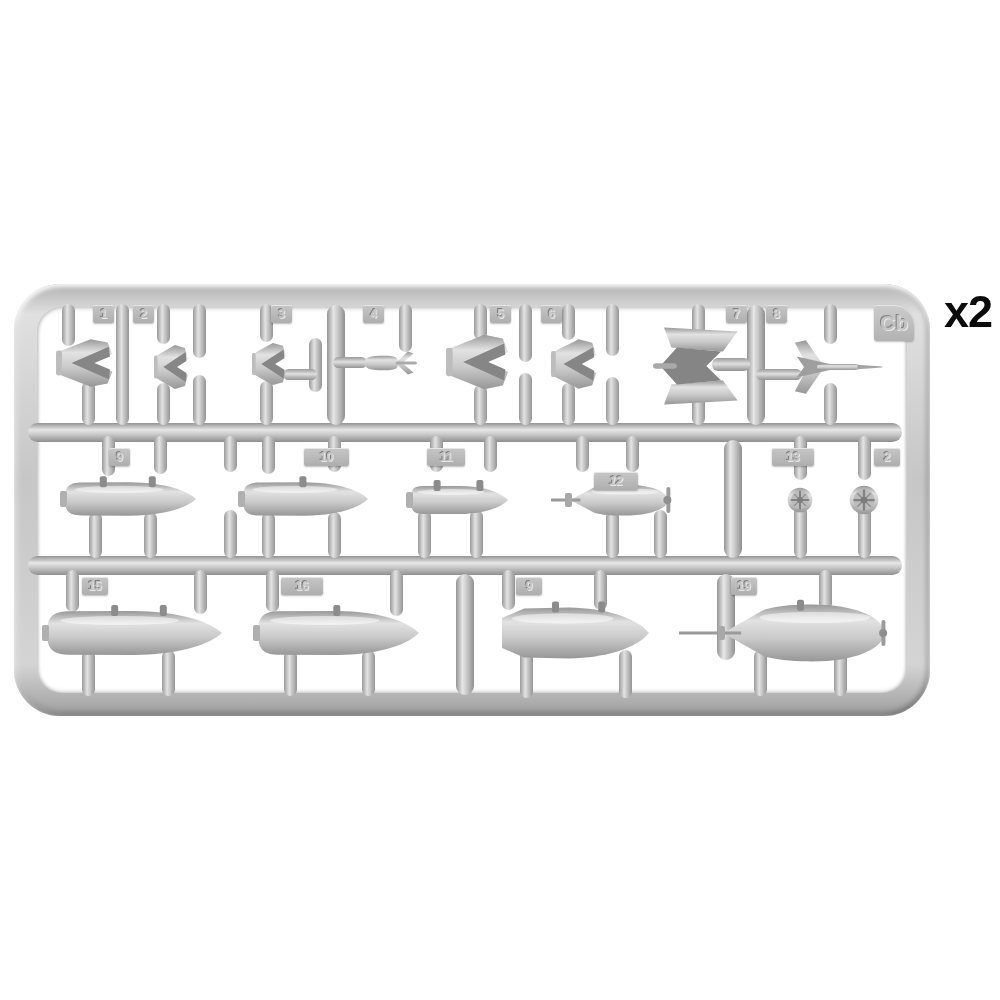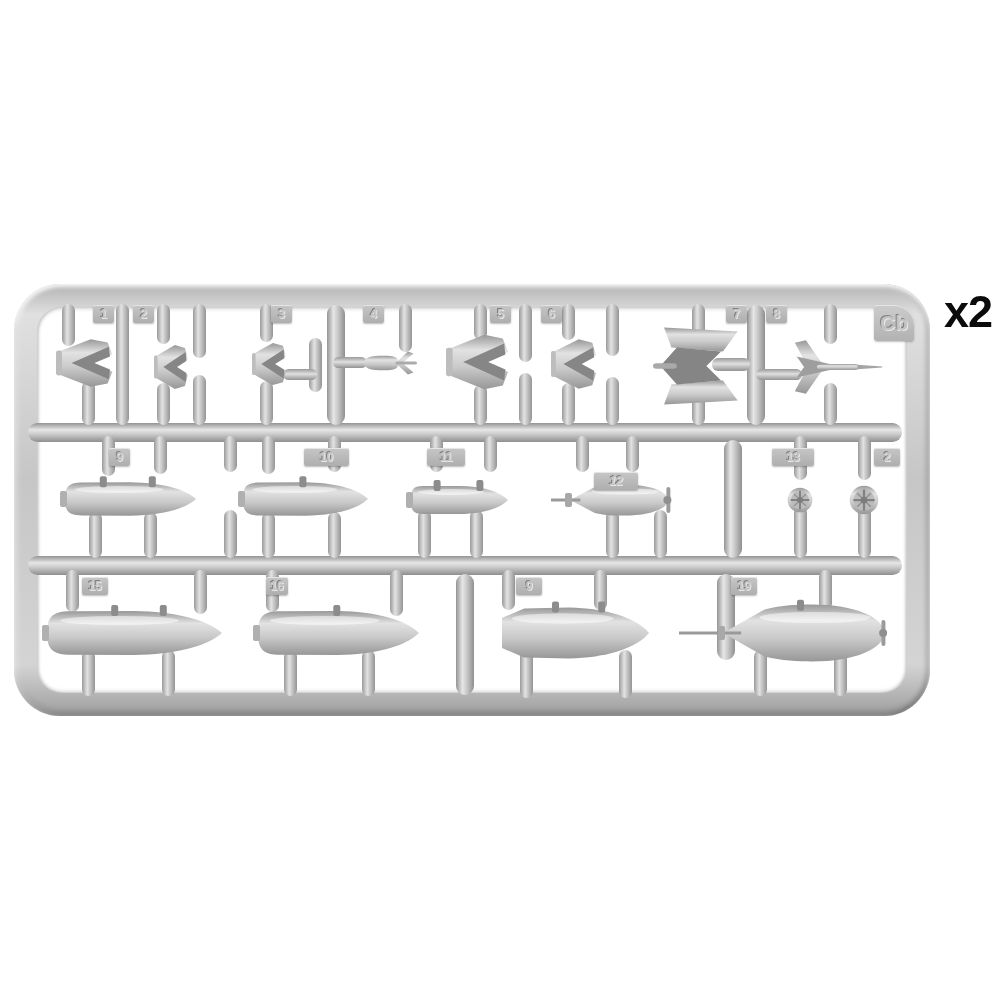--- a/index.html
+++ b/index.html
@@ -301,20 +301,20 @@
       <div class="tag" style="left: 541px; top: 305px; width: 21px;">6</div>
       <div class="tag" style="left: 726px; top: 305px; width: 21px;">7</div>
       <div class="tag" style="left: 766px; top: 305px; width: 21px;">8</div>
       <div class="tag" style="left: 109px; top: 448px; width: 21px;">9</div>
       <div class="tag" style="left: 284px; top: 448px; width: 45px; margin-left: 20px;">10</div>
       <div class="tag" style="left: 427px; top: 448px; width: 38px;">11</div>
       <div class="tag" style="left: 594px; top: 472px; width: 44px; font-style: italic;">12</div>
       <div class="tag" style="left: 772px; top: 448px; width: 42px;">13</div>
       <div class="tag" style="left: 874px; top: 448px; width: 26px;">2</div>
       <div class="tag" style="left: 82px; top: 577px; width: 26px;">15</div>
-      <div class="tag" style="left: 266px; top: 577px; width: 22px;">16</div>
+      <div class="tag" style="left: 281px; top: 577px; width: 42px;">16</div>
       <div class="tag" style="left: 516px; top: 577px; width: 26px;">9</div>
       <div class="tag" style="left: 731px; top: 577px; width: 26px;">19</div>
     </div>
 
   <div class="cbtag">Cb</div>
   <div class="x2">x2</div>
 </div>
 
 </body></html>

